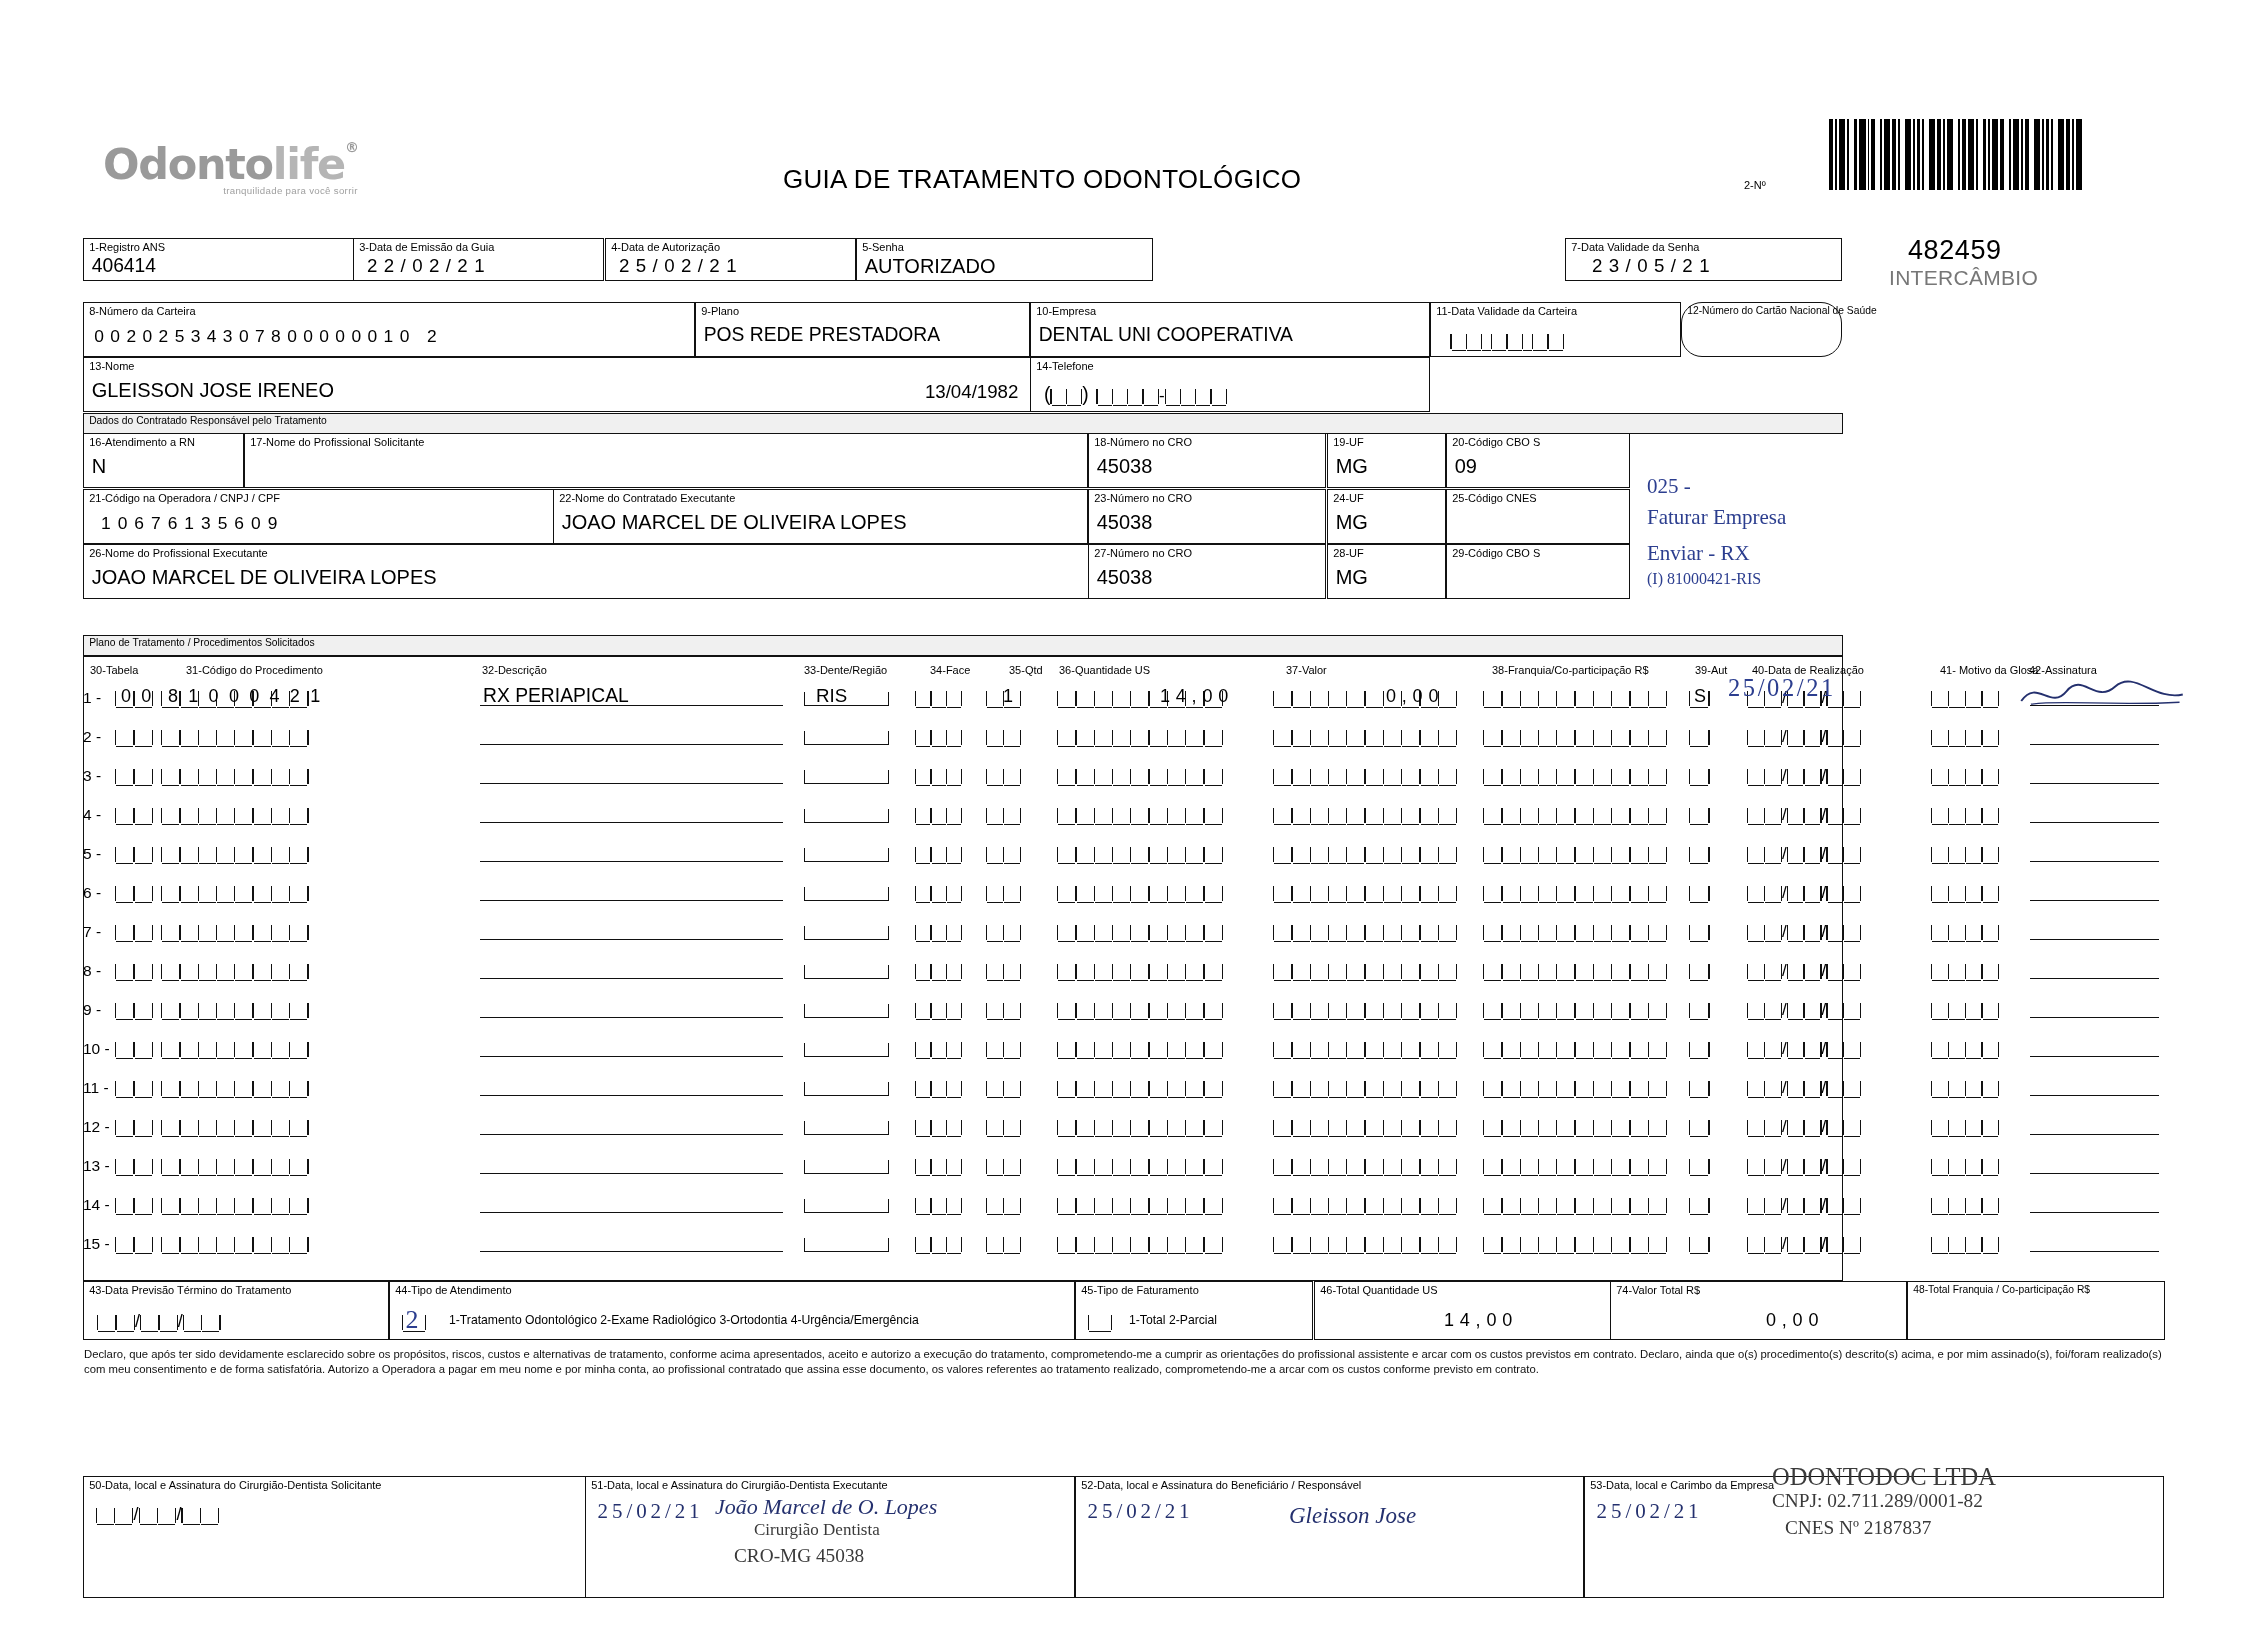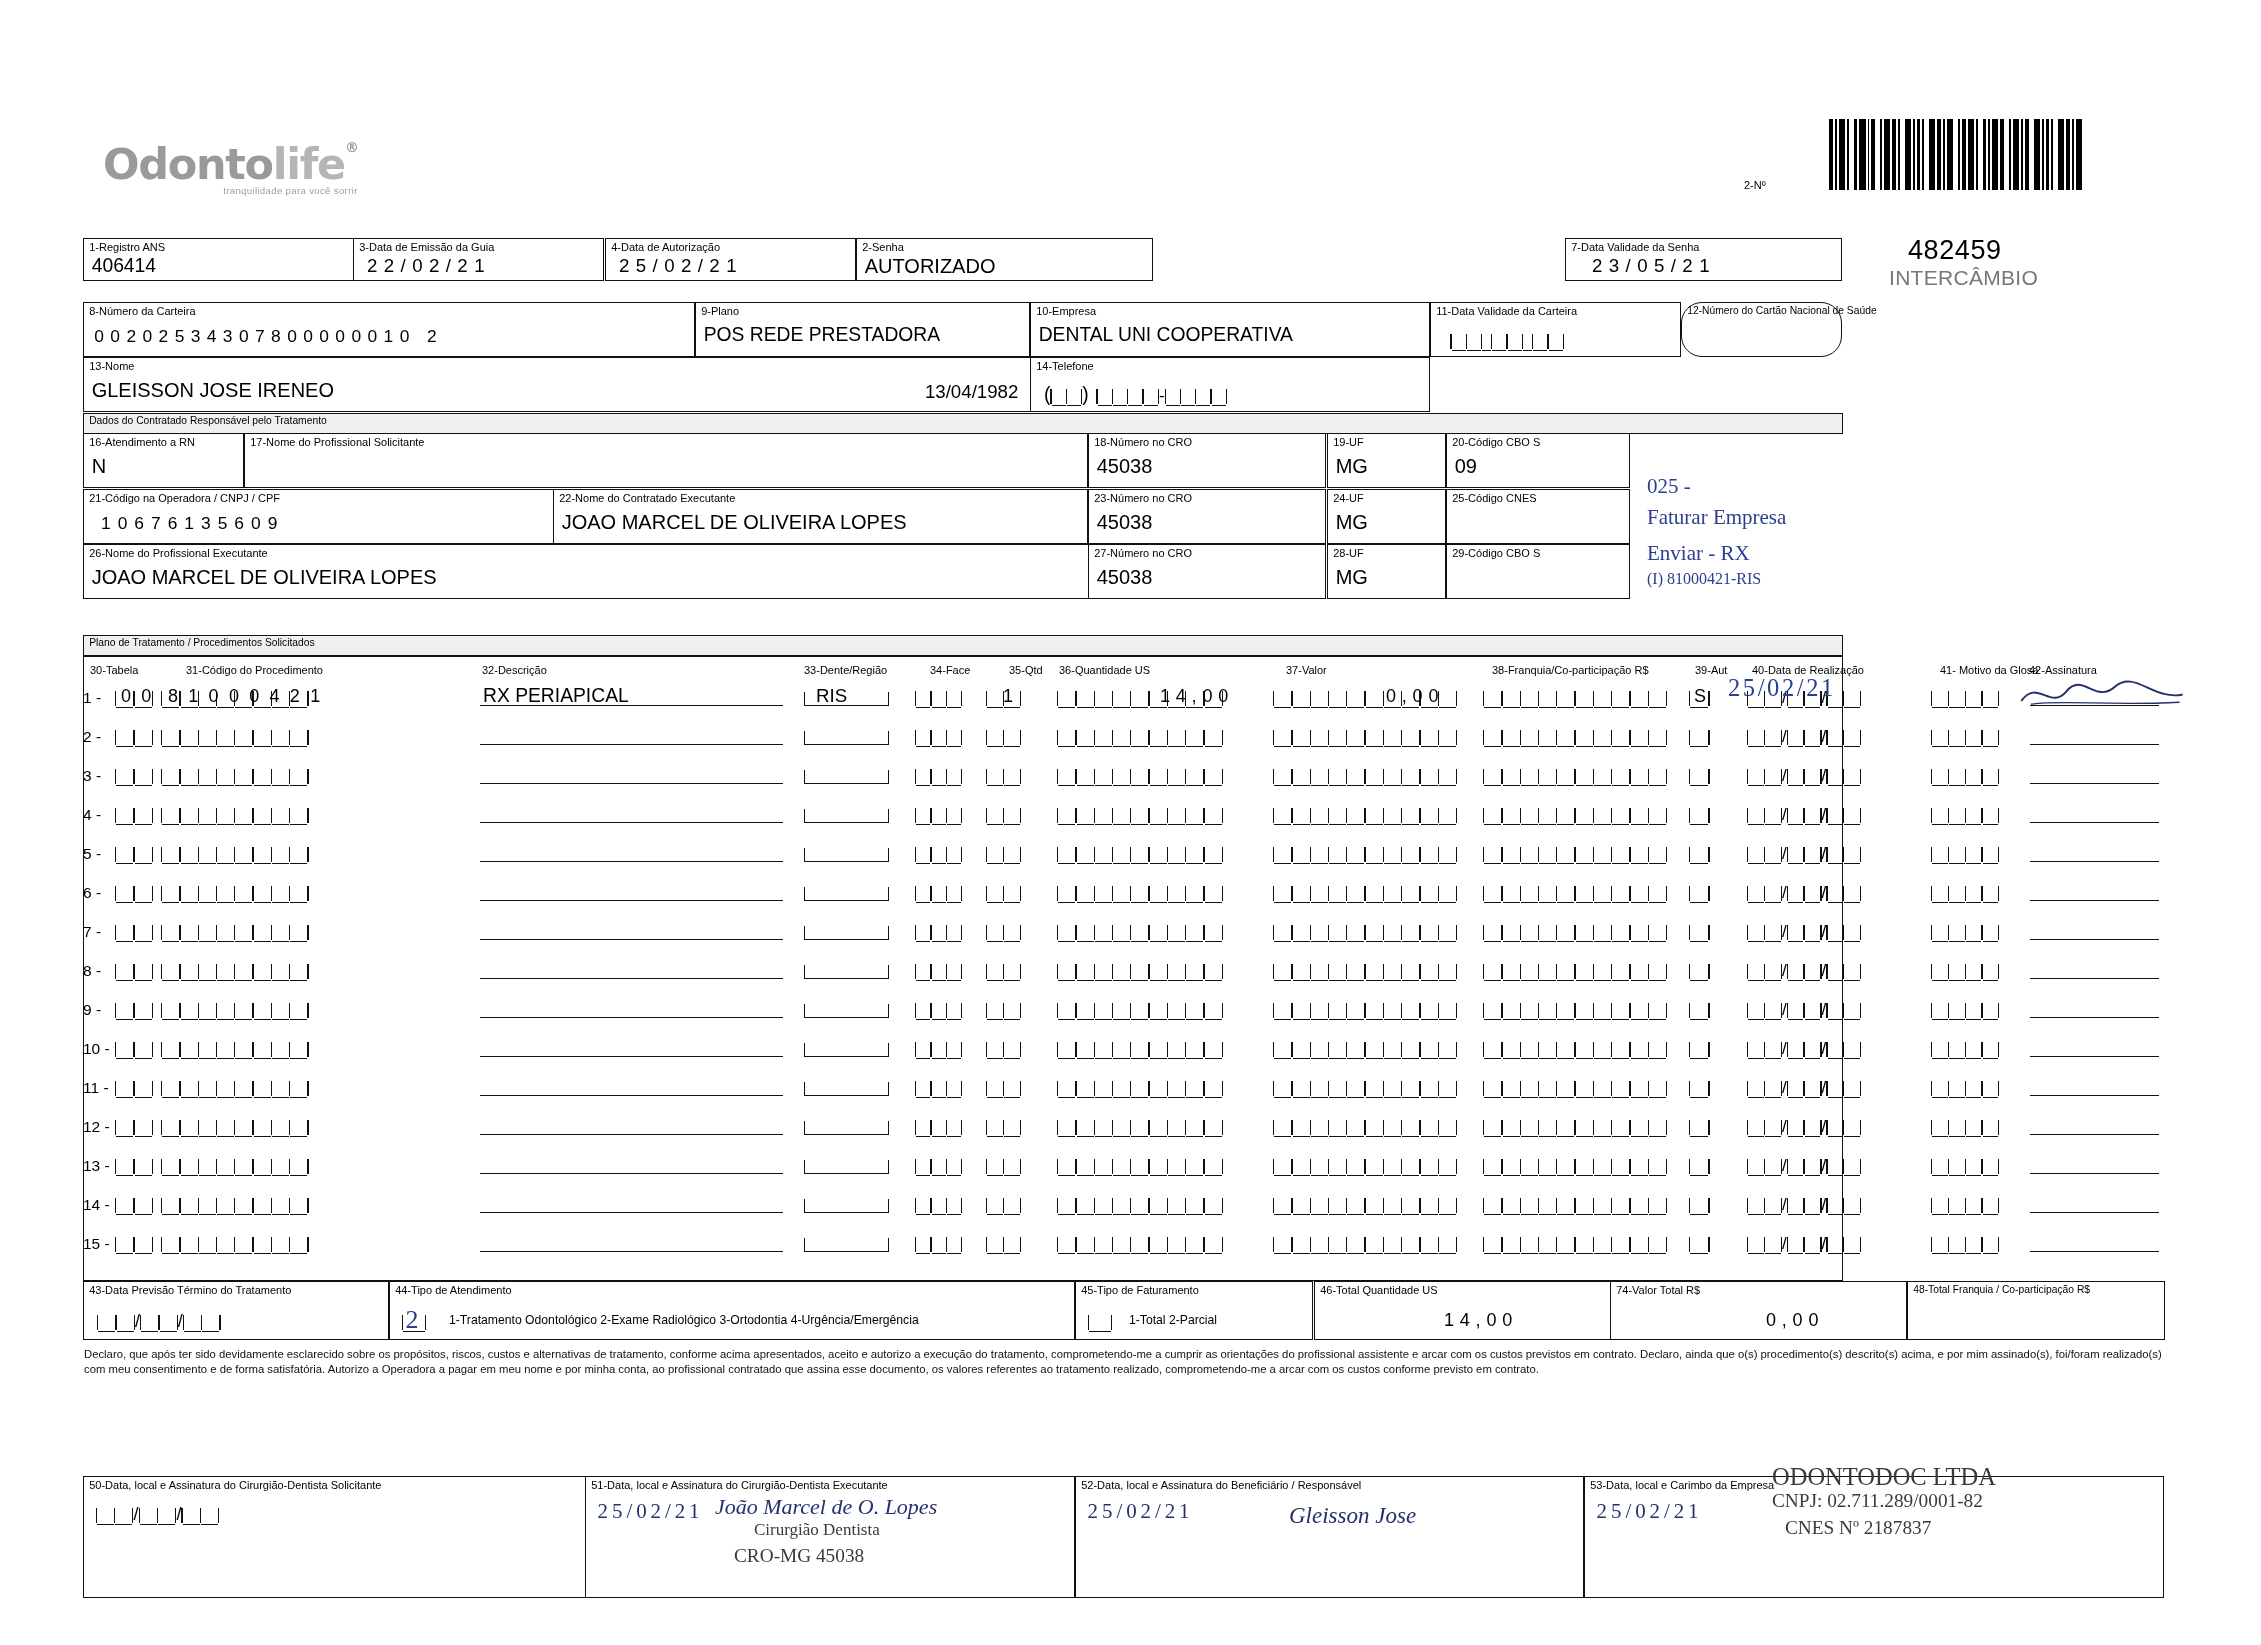--- a/index.html
+++ b/index.html
@@ -61,20 +61,21 @@
 </head>
 <body>
 
 <div class="page">
 
   <div class="logo">
     <div class="o1"><span>Odonto</span><span class="o2">life</span><span style="font-size:14px;vertical-align:top;">®</span></div>
     <div class="tag">tranquilidade para você sorrir</div>
   </div>
 
+  <div class="title">GUIA DE TRATAMENTO ODONTOLÓGICO</div>
 
   <div class="nlabel">2-Nº</div>
 
   <div class="barcode">
     <i style="width:3.9px"></i><i style="width:1.9px"></i><i style="width:6.4px"></i><i style="width:1.9px"></i>
     <i style="width:3.9px"></i><i style="width:6.4px"></i><i style="width:1.9px"></i><i style="width:3.9px"></i>
     <i style="width:1.9px"></i><i style="width:6.4px"></i><i style="width:3.9px"></i><i style="width:1.9px"></i>
     <i style="width:6.4px"></i><i style="width:1.9px"></i><i style="width:3.9px"></i><i style="width:1.9px"></i>
     <i style="width:6.4px"></i><i style="width:3.9px"></i><i style="width:1.9px"></i><i style="width:6.4px"></i>
     <i style="width:1.9px"></i><i style="width:3.9px"></i><i style="width:6.4px"></i><i style="width:1.9px"></i>
@@ -95,21 +96,21 @@
     <div class="boxlabel">3-Data de Emissão da Guia</div>
     <div class="boxval" style="left:13px; letter-spacing:6.4px; font-size:18.7px;">22/02/21</div>
   </div>
 
   <div class="cellbox" style="left:605px; top:238px; width:251px; height:43px;">
     <div class="boxlabel">4-Data de Autorização</div>
     <div class="boxval" style="left:13px; letter-spacing:6.4px; font-size:18.7px;">25/02/21</div>
   </div>
 
   <div class="cellbox" style="left:856px; top:238px; width:297px; height:43px;">
-    <div class="boxlabel">2-Senha</div>
+    <div class="boxlabel">5-Senha</div>
     <div class="boxval">AUTORIZADO</div>
   </div>
 
 
   <div class="cellbox" style="left:1565px; top:238px; width:277px; height:43px;">
     <div class="boxlabel">7-Data Validade da Senha</div>
     <div class="boxval" style="left:26px; letter-spacing:6.4px; font-size:18.7px;">23/05/21</div>
   </div>
 
 

